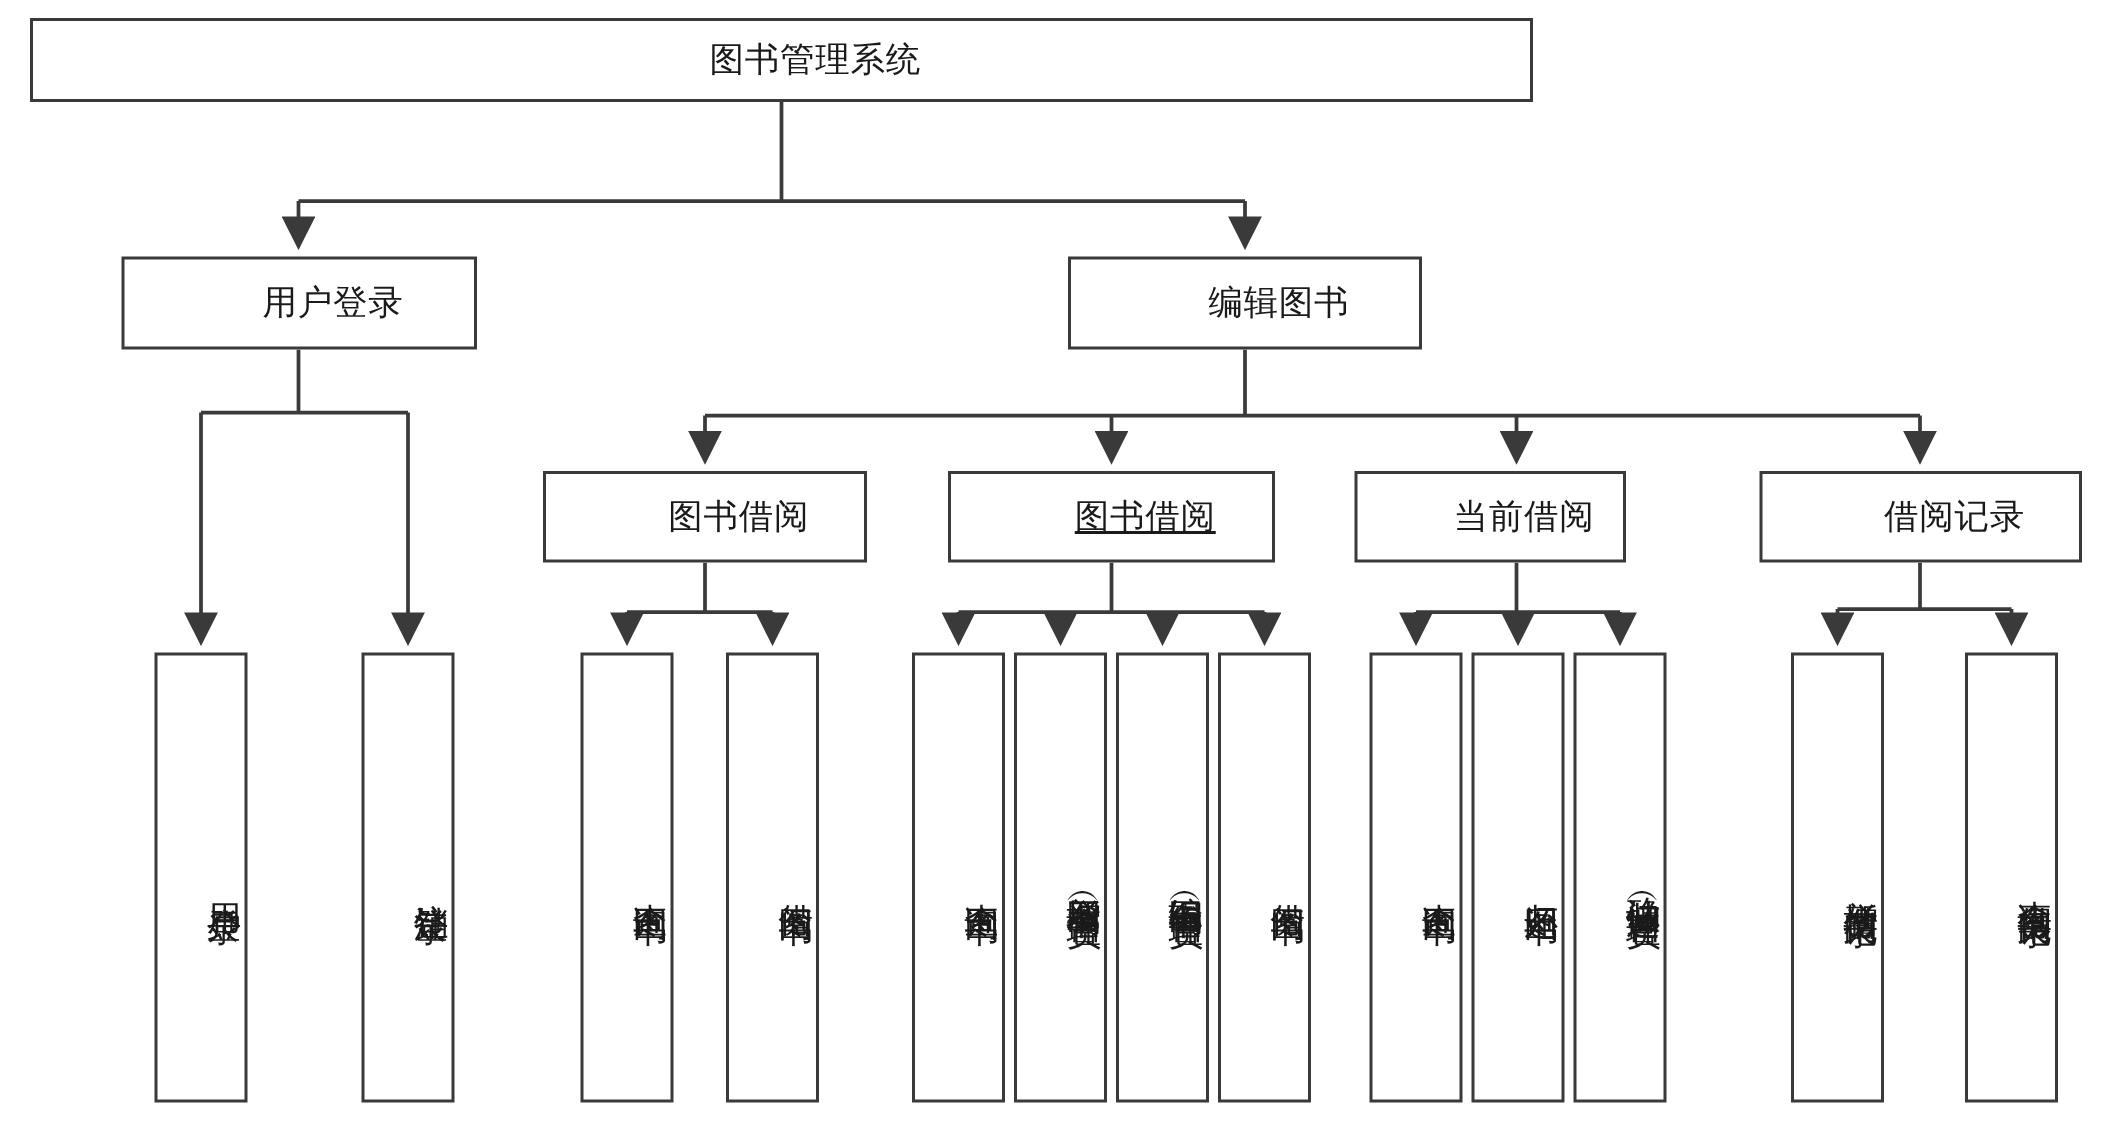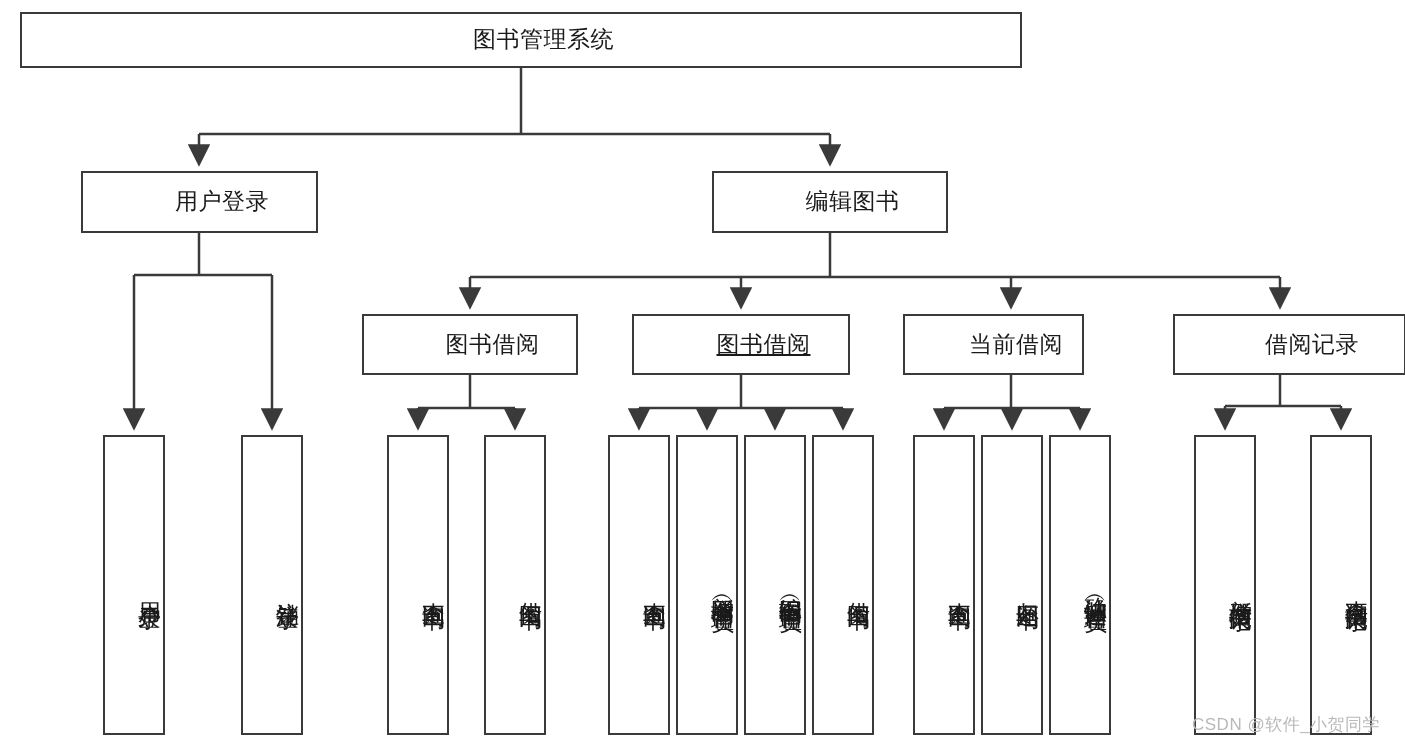--- a/index.html
+++ b/index.html
@@ -132,21 +132,21 @@
 
   <div class="node horizontal" style="left:362px; top:314px; width:216px; height:61px;">
     <span class="label">图书借阅</span>
   </div>
   <div class="node horizontal" style="left:632px; top:314px; width:218px; height:61px;text-decoration:underline;">
     <span class="label">图书借阅</span>
   </div>
   <div class="node horizontal" style="left:903px; top:314px; width:181px; height:61px;">
     <span class="label">当前借阅</span>
   </div>
-  <div class="node horizontal" style="left:1173px; top:314px; width:233px; height:61px;">
+  <div class="node horizontal" style="left:1173px; top:314px; width:215px; height:61px;">
     <span class="label">借阅记录</span>
   </div>
 
   <div class="node vertical" style="left:103px; top:435px; width:62px; height:300px;">
     <span class="label">用户登录</span>
   </div>
   <div class="node vertical" style="left:241px; top:435px; width:62px; height:300px;">
     <span class="label">注销登录</span>
   </div>
   <div class="node vertical" style="left:387px; top:435px; width:62px; height:300px;">
@@ -176,15 +176,14 @@
   <div class="node vertical" style="left:1049px; top:435px; width:62px; height:300px;">
     <span class="label">确认归还（管理员）</span>
   </div>
   <div class="node vertical" style="left:1194px; top:435px; width:62px; height:300px;">
     <span class="label">新增借阅记录</span>
   </div>
   <div class="node vertical" style="left:1310px; top:435px; width:62px; height:300px;">
     <span class="label">查询借阅记录</span>
   </div>
 
-  <div class="watermark" style="left:1192px; top:713px;">CSDN @软件_小贺同学</div>
 
 </div>
 
 </body></html>

